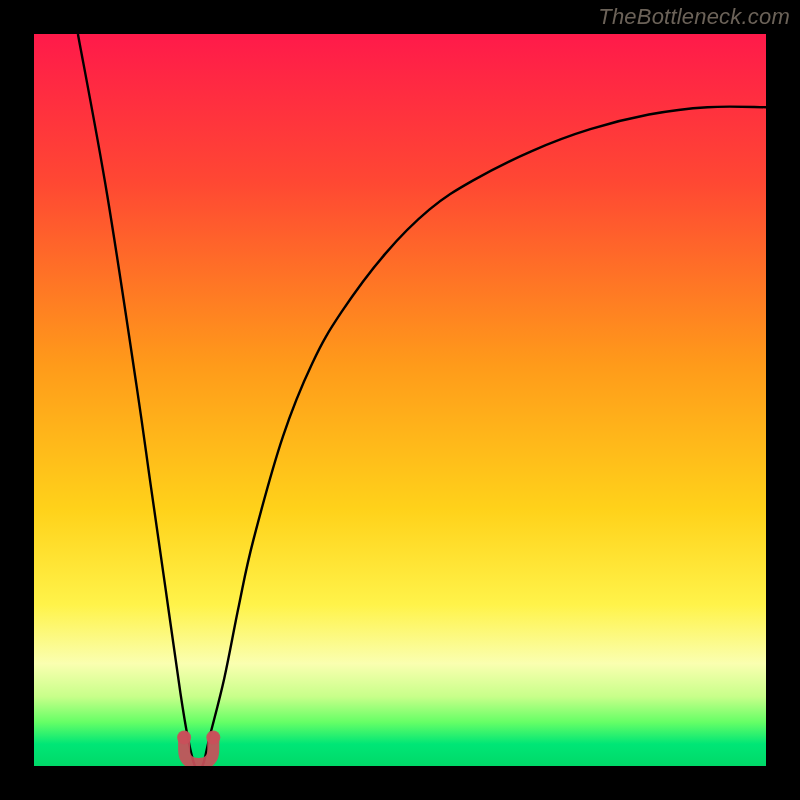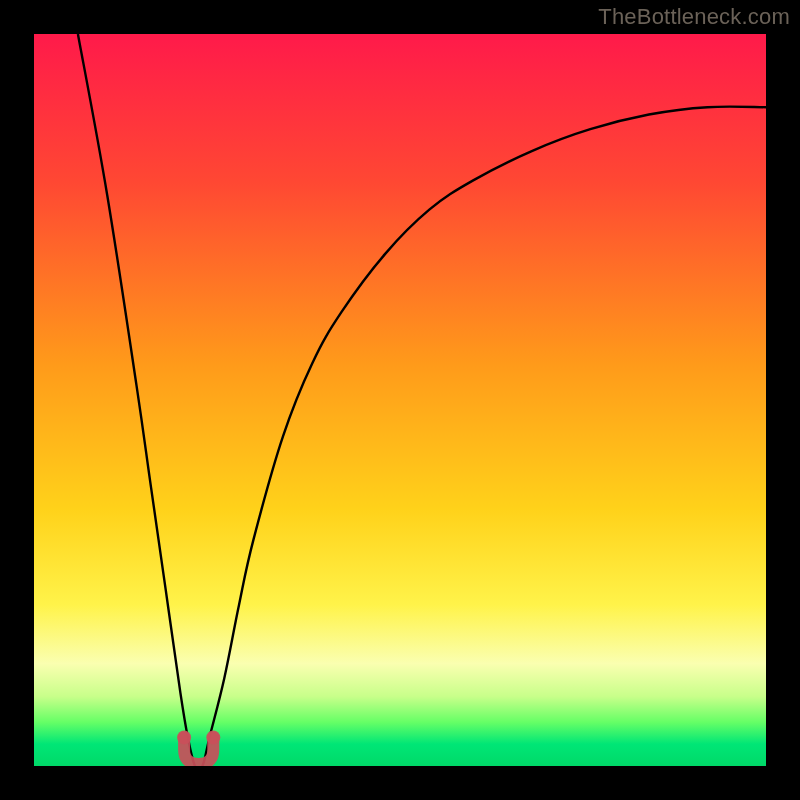--- a/index.html
+++ b/index.html
@@ -20,20 +20,21 @@
     background: #000;
   }
   .watermark {
     position: absolute;
     top: 4px;
     right: 10px;
     color: #6b6258;
     font-size: 22px;
     font-weight: 400;
     letter-spacing: 0.2px;
+    font-style: italic;
   }
   svg {
     position: absolute;
     top: 0;
     left: 0;
   }
 </style>
 </head>
 <body>
 

